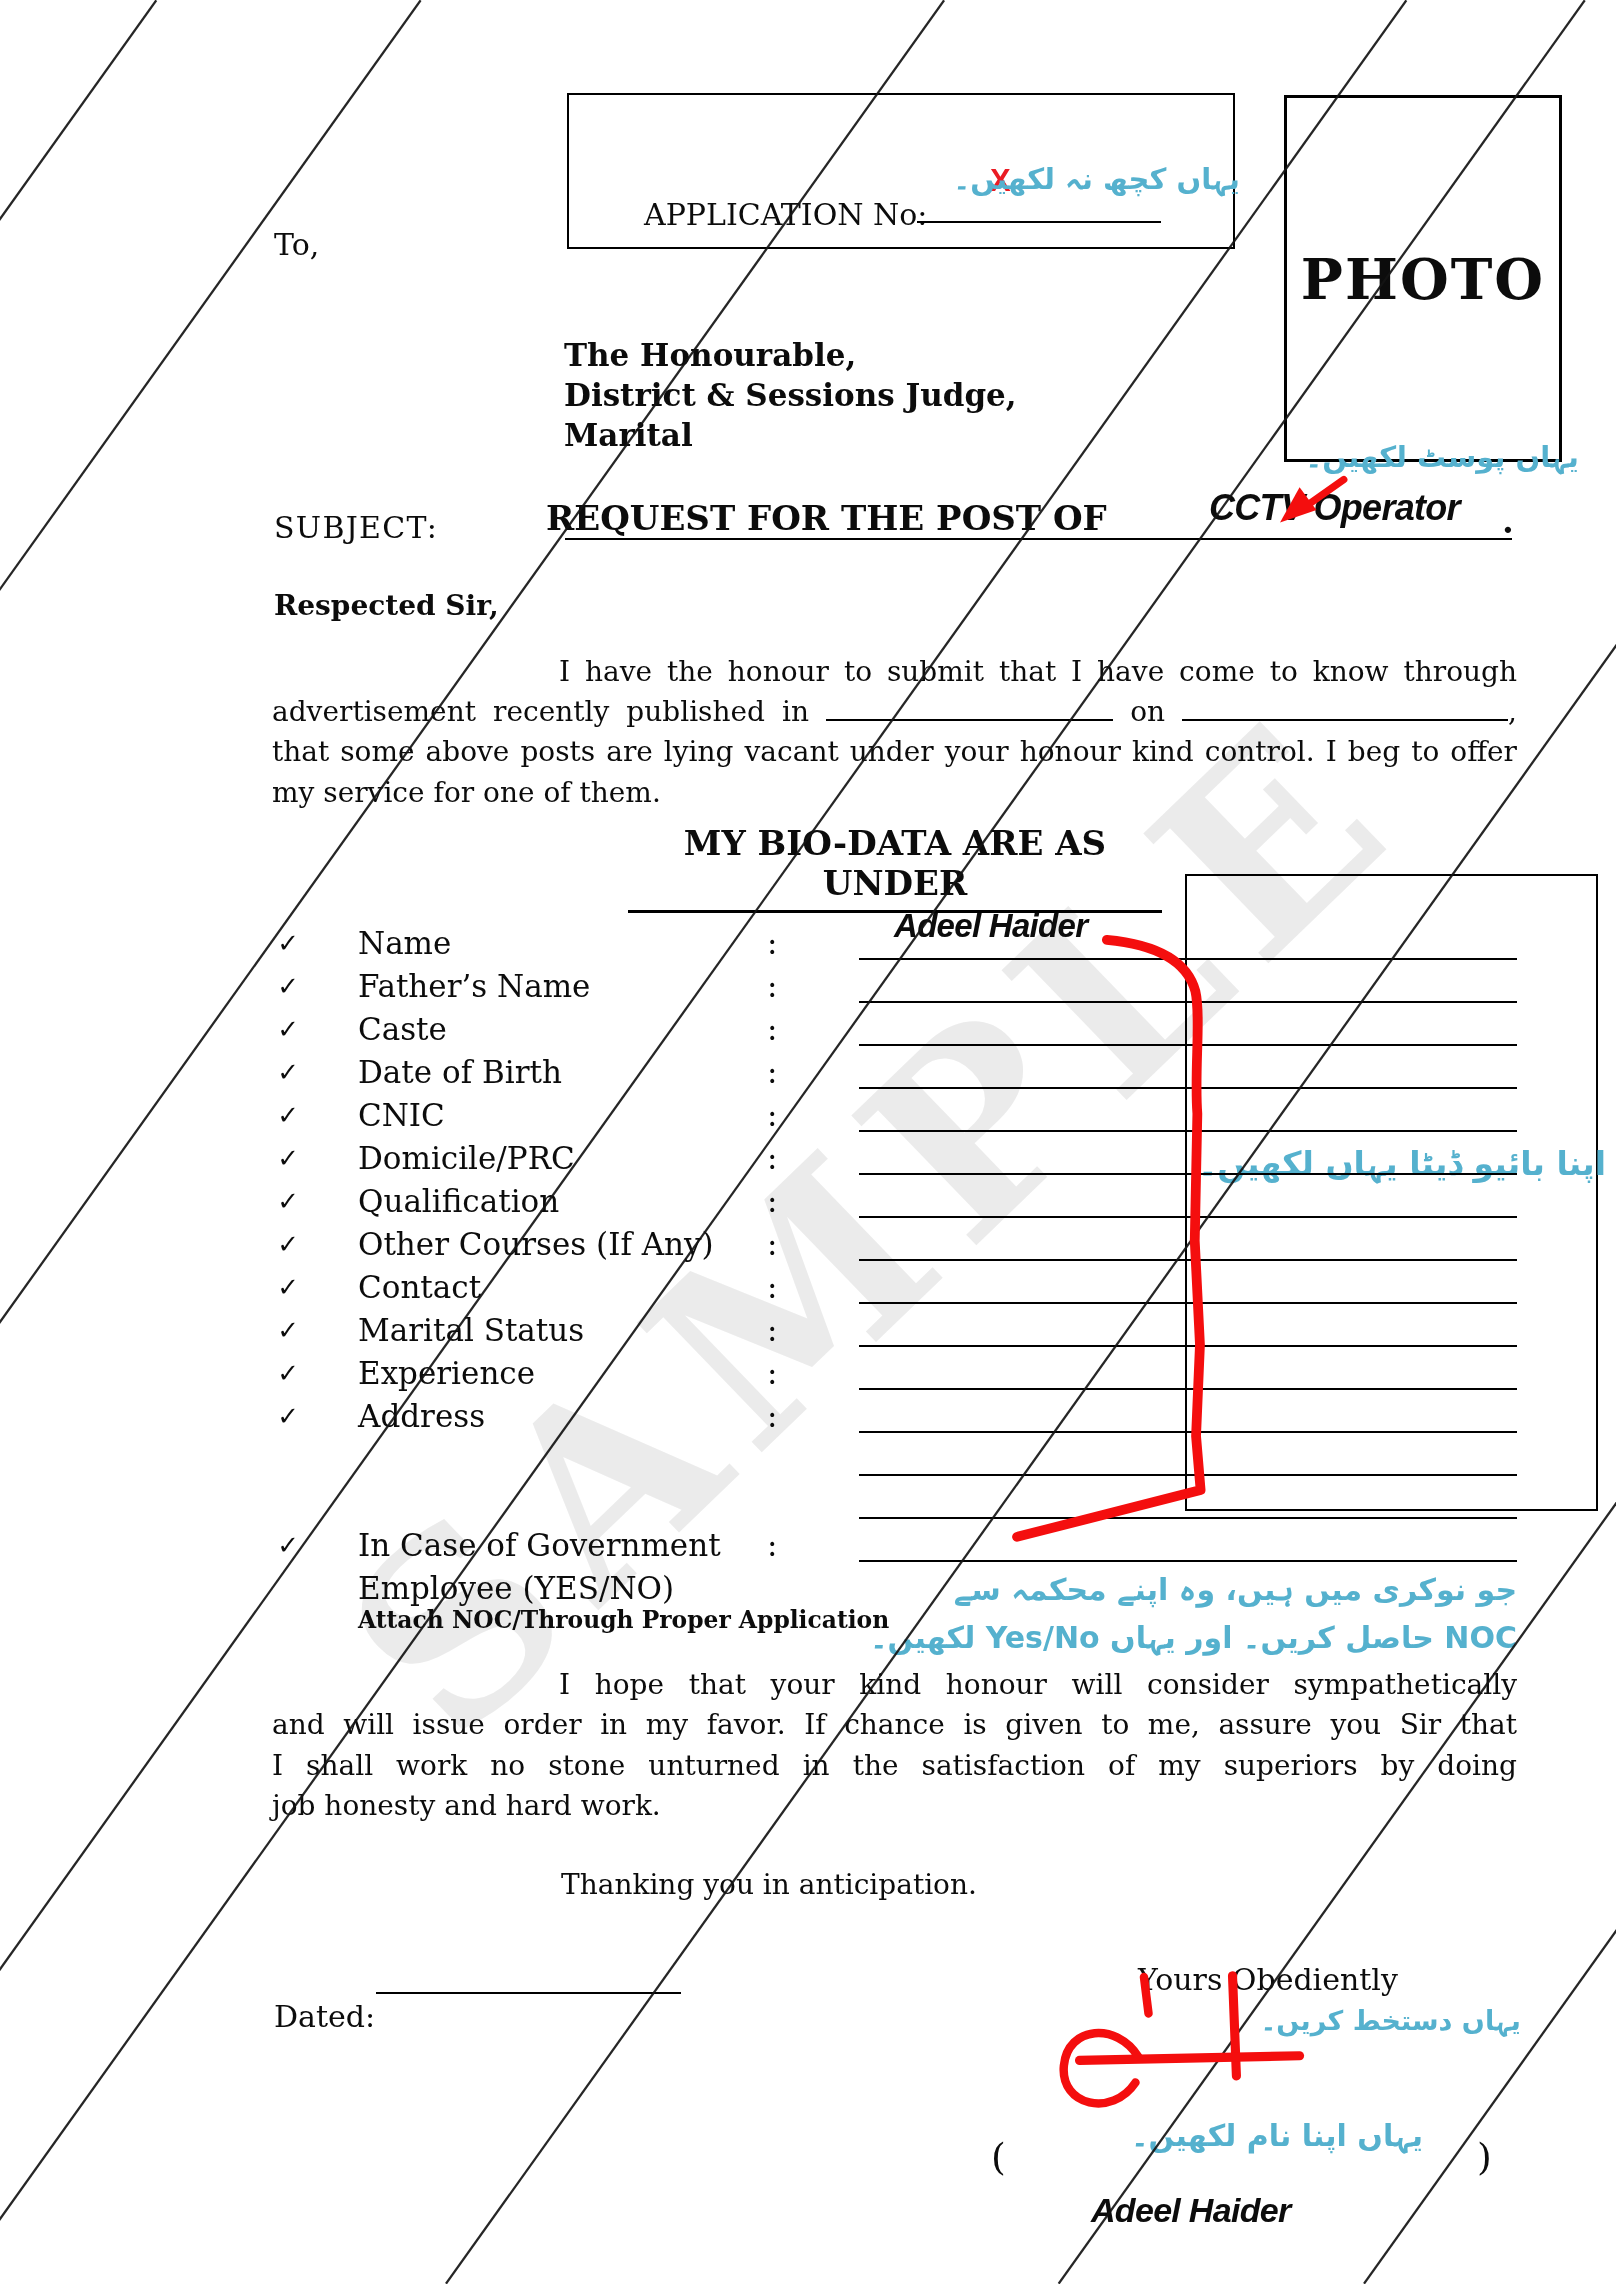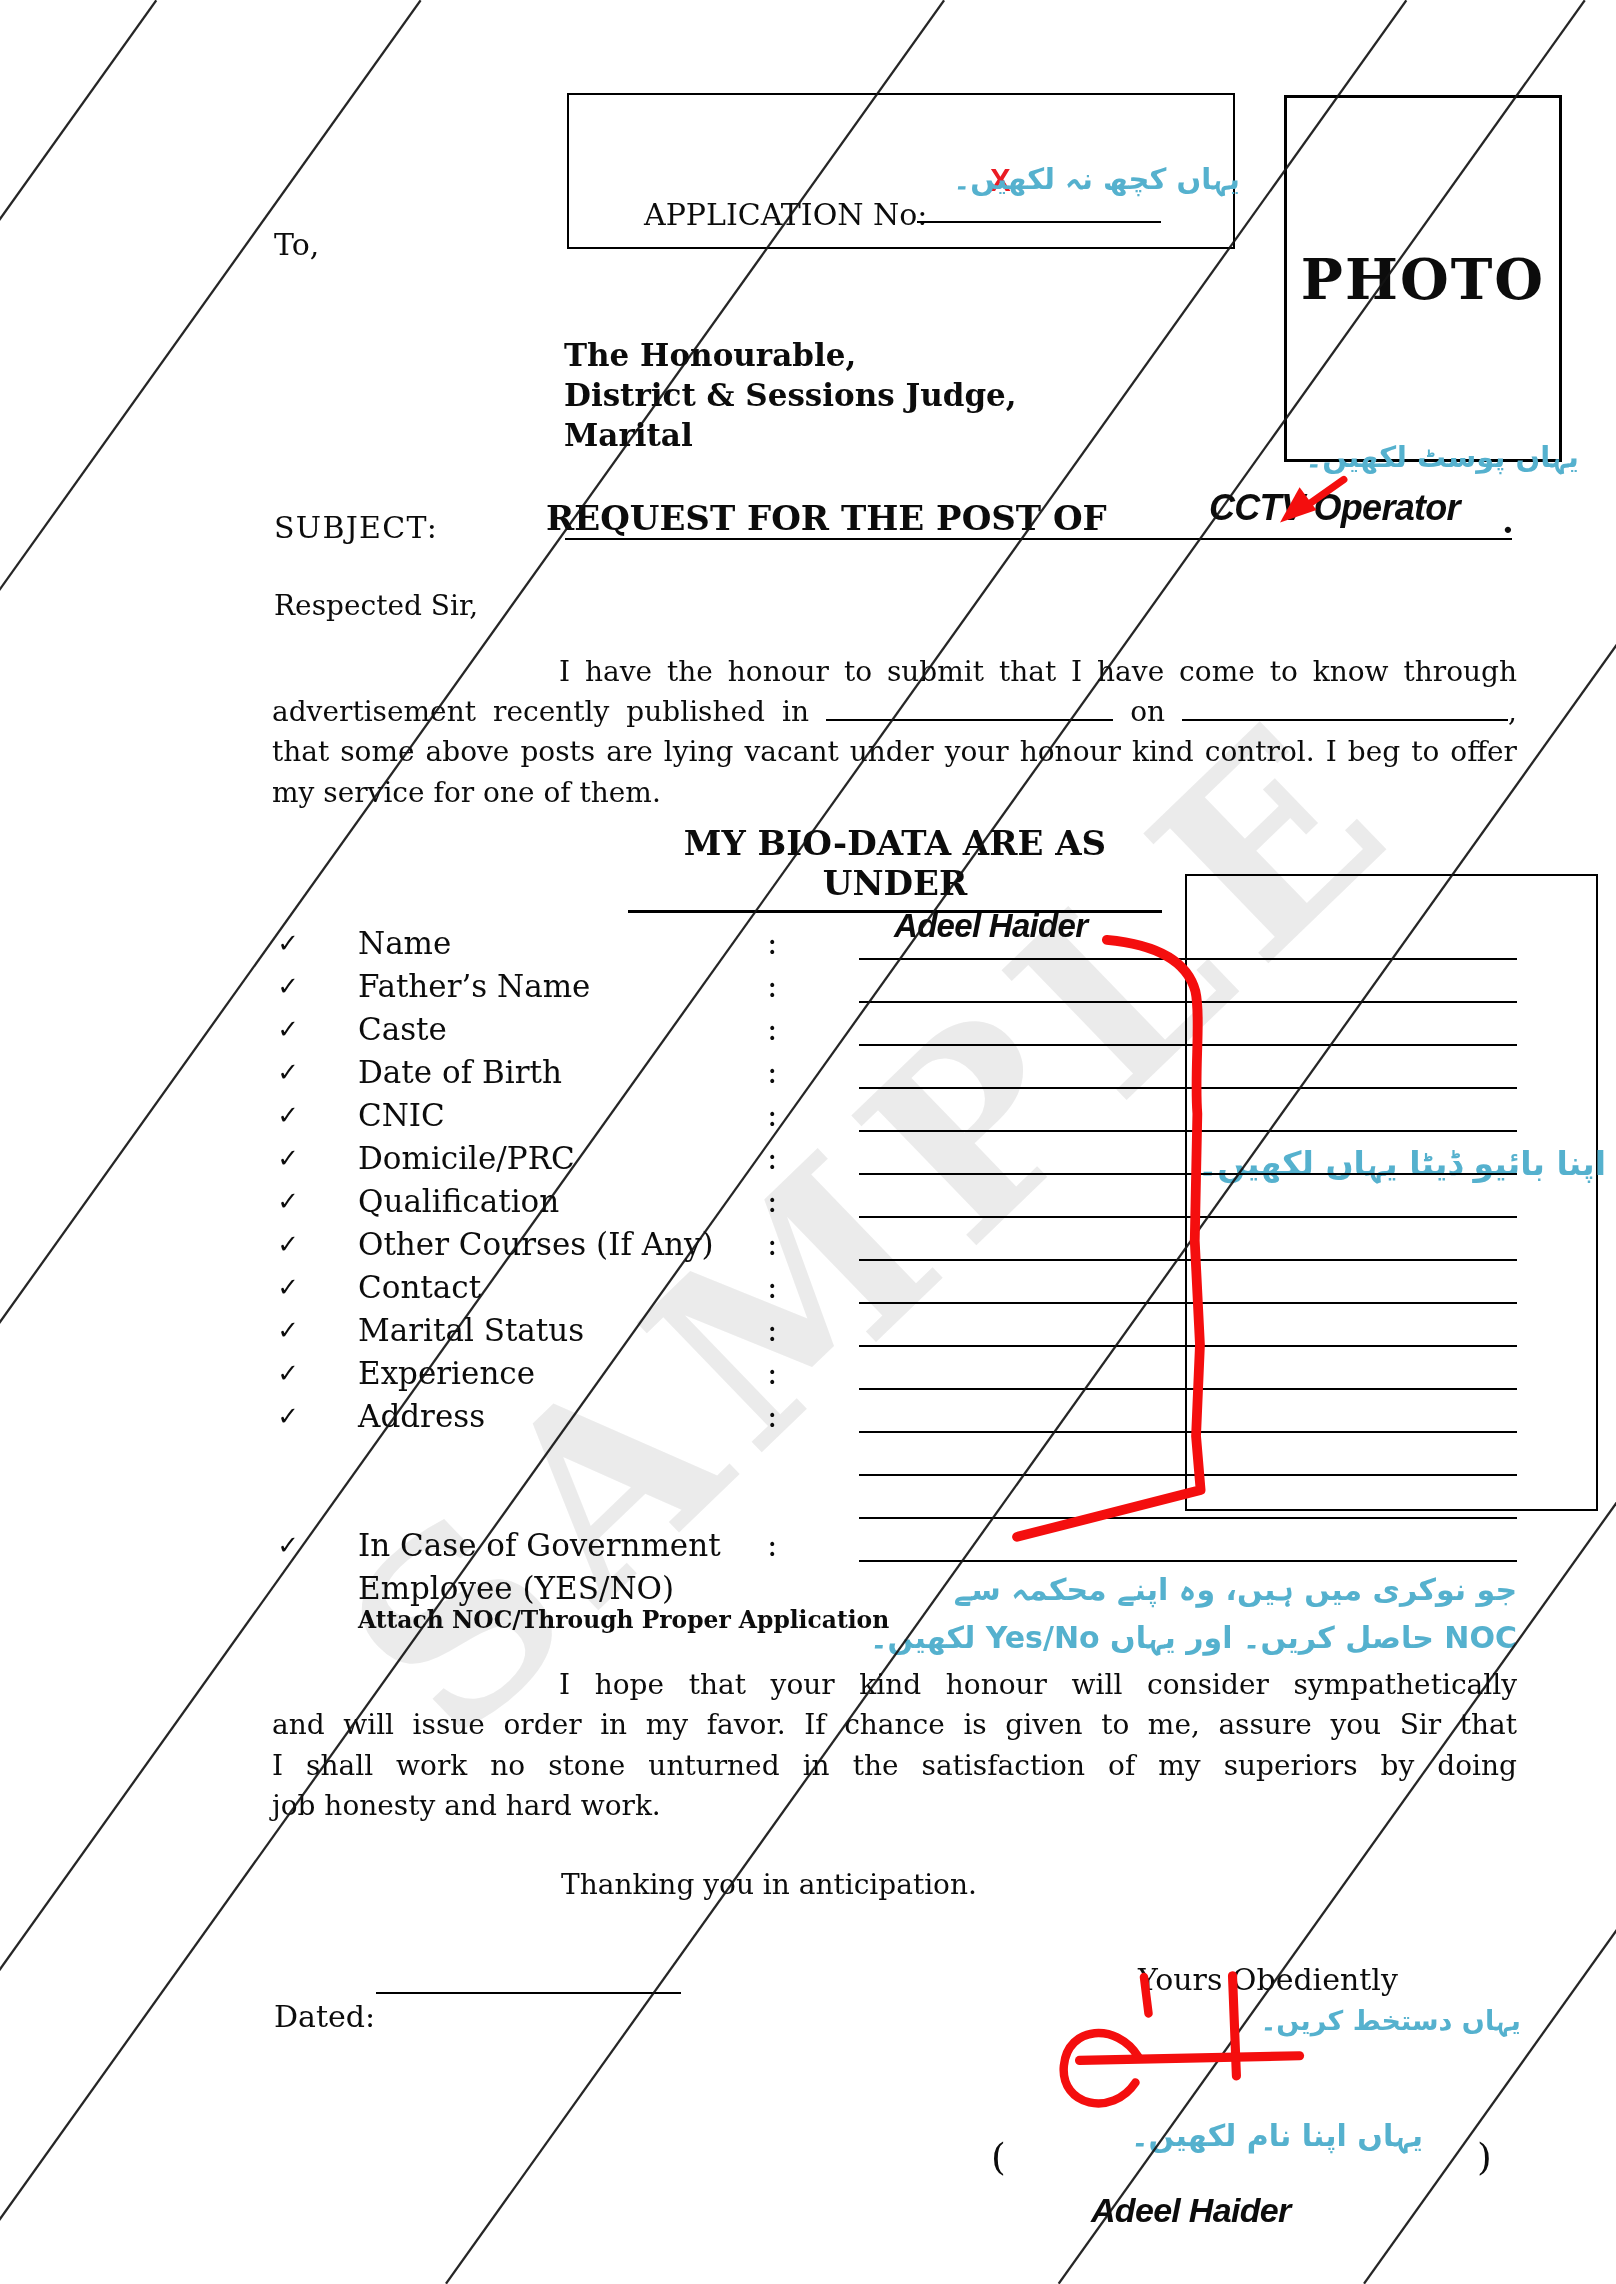--- a/index.html
+++ b/index.html
@@ -32,21 +32,21 @@
   .photo{left:1284px;top:95px;width:272px;height:361px;border:3.3px solid #000;display:flex;align-items:center;justify-content:center;}
   .photo-label{font-size:56px;font-weight:bold;letter-spacing:2px;}
   .addr{left:564px;top:329px;font-size:31px;font-weight:bold;line-height:40px;margin-top:6px;}
   .u-post{left:1358px;top:440px;width:221px;text-align:right;font-size:29px;}
   .subj-label{left:274px;top:510px;font-size:30px;letter-spacing:1.3px;}
   .subj-head{left:546px;top:498px;font-size:34px;font-weight:bold;}
   .subj-line{left:565px;top:538px;width:947px;height:0;border-bottom:2.6px solid #000;}
   .hand{font-family:"Liberation Sans",sans-serif;font-weight:bold;font-style:italic;letter-spacing:-0.7px;}
   .subj-val{left:1209px;top:487px;font-size:36px;}
   .subj-dot{left:1502px;top:501px;font-size:34px;font-weight:bold;}
-  .salut{left:274px;top:589px;font-size:28px;}
+  .salut{left:274px;top:589px;font-size:28px;font-weight:bold;}
   .pline{left:272px;width:1245px;font-size:28px;line-height:38px;white-space:normal;}
   .just{text-align:justify;text-align-last:justify;}
   .ind{text-indent:287px;}
   .ibl{display:inline-block;height:0;border-bottom:2.6px solid #000;}
   .w440{width:287px;} .w500{width:326px;}
   .bio-head{left:628px;top:823px;width:534px;text-align:center;font-size:34px;font-weight:bold;border-bottom:3.3px solid #000;padding-bottom:6.5px;}
   .bigbox{left:1185px;top:874px;width:409px;height:633px;}
   .bio-list{left:272px;top:925px;width:1245px;}
   .brow{position:relative;height:43px;}
   .bcheck{position:absolute;left:5.2px;top:2.6px;font-family:"DejaVu Sans",sans-serif;font-size:26px;}

